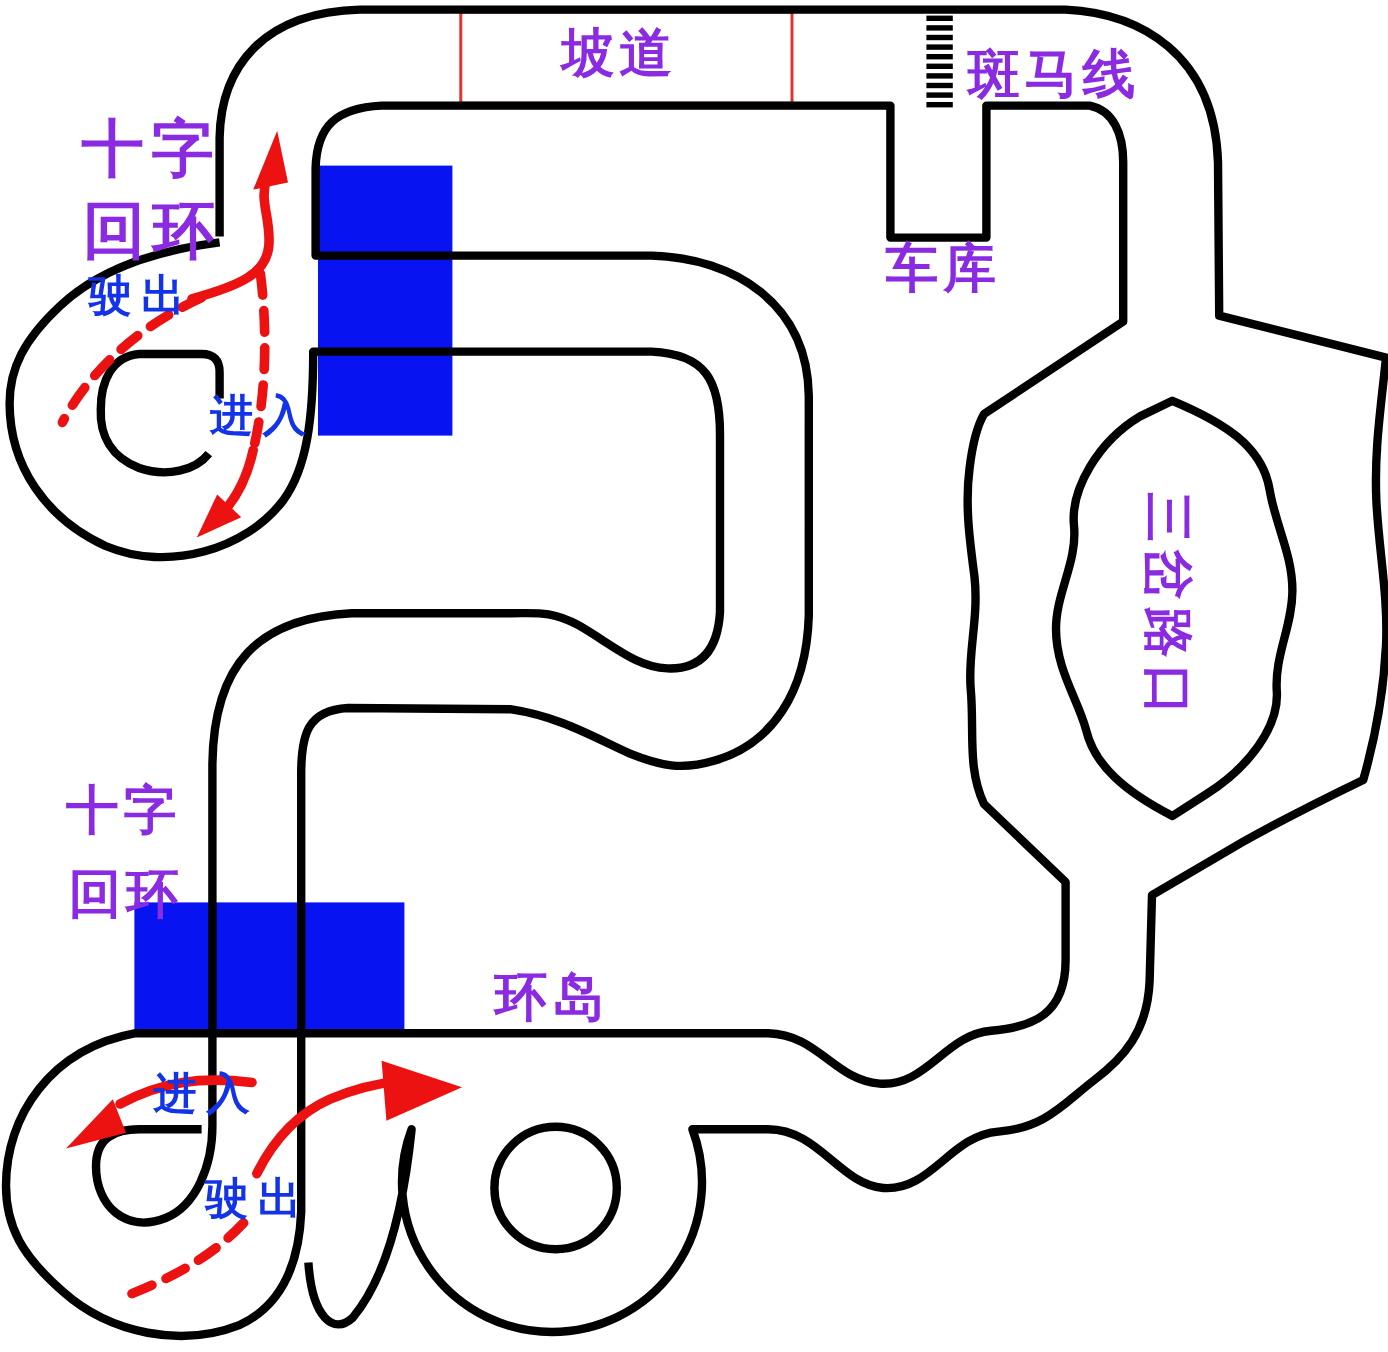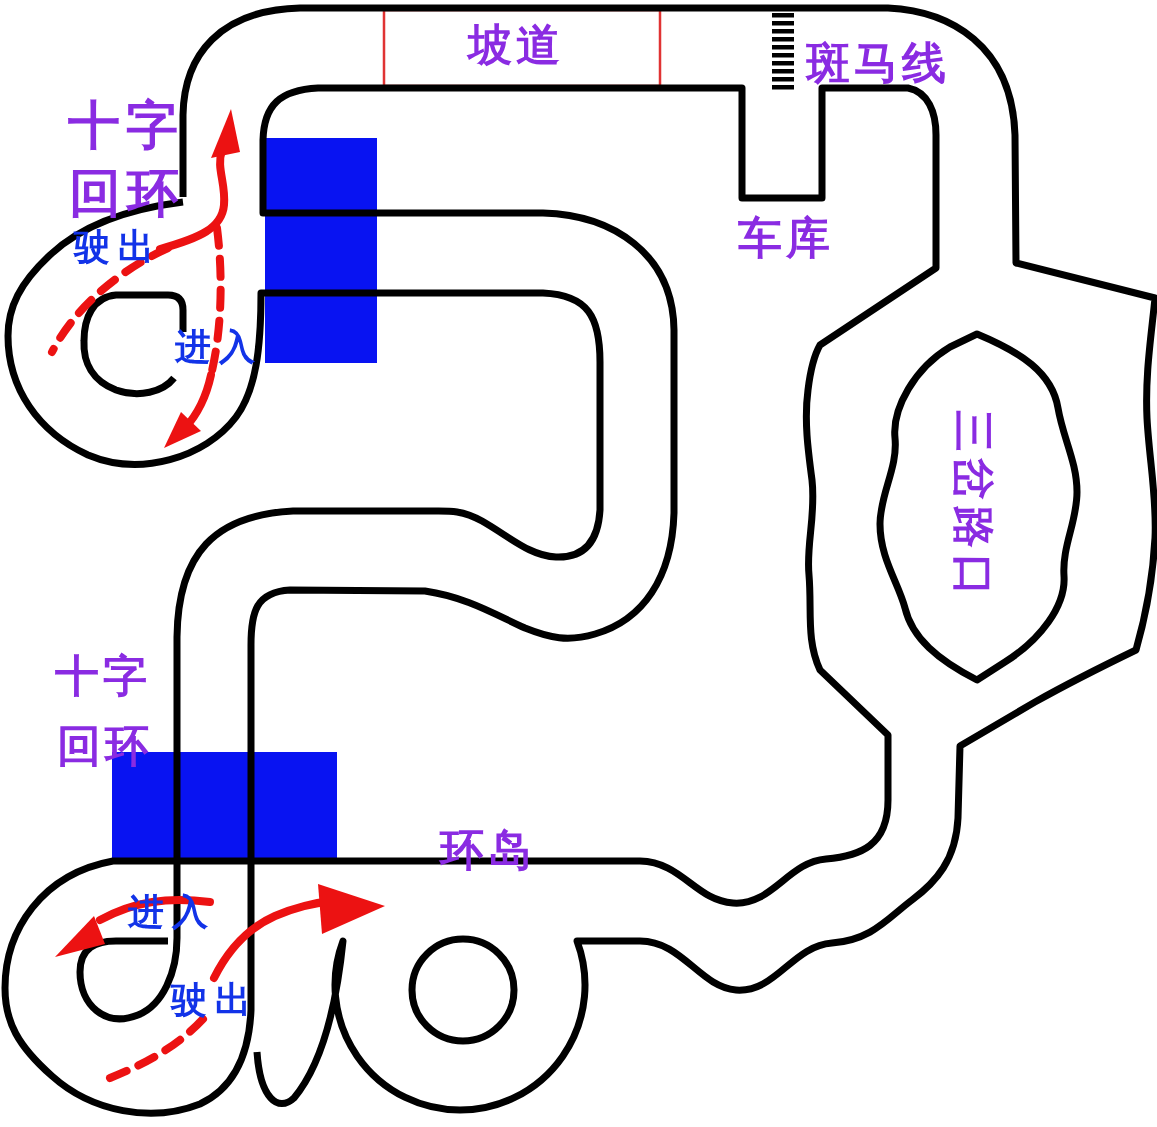--- a/index.html
+++ b/index.html
@@ -158,25 +158,25 @@
       <polygon points="164,448 181,412 201,431"></polygon>
       <polygon points="55,957 94,916 105,944"></polygon>
       <polygon points="385,906 318,884 322,934"></polygon>
     </g>
   </svg>
 
   <div class="lbl purple lbl-big" style="left:516px;top:45px;">坡道</div>
 
   <div class="lbl purple lbl-big" style="left:878px;top:52px;margin-top:11px;">斑马线</div>
 
-  <div class="lbl purple lbl-big" style="left:786px;top:238px;">车库</div>
+  <div class="lbl purple lbl-big" style="left:786px;top:224px;">车库</div>
 
   <div class="lbl purple lbl-junction" style="left:973px;top:506px;">三岔路口</div>
 
-  <div class="lbl purple lbl-big" style="left:460px;top:850px;margin-left:28px;">环岛</div>
+  <div class="lbl purple lbl-big" style="left:460px;top:832px;">环岛</div>
 
   <div class="lbl purple lbl-loop-top" style="left:126px;top:125px;">十字</div>
   <div class="lbl purple lbl-loop-top" style="left:127px;top:193px;">回环</div>
 
   <div class="lbl purple lbl-loop-bottom" style="left:103px;top:676px;">十字</div>
   <div class="lbl purple lbl-loop-bottom" style="left:105px;top:746px;">回环</div>
 
   <div class="lbl blue lbl-flow" style="left:118px;top:247px;">驶出</div>
   <div class="lbl blue lbl-flow" style="left:219px;top:347px;">进入</div>
 

